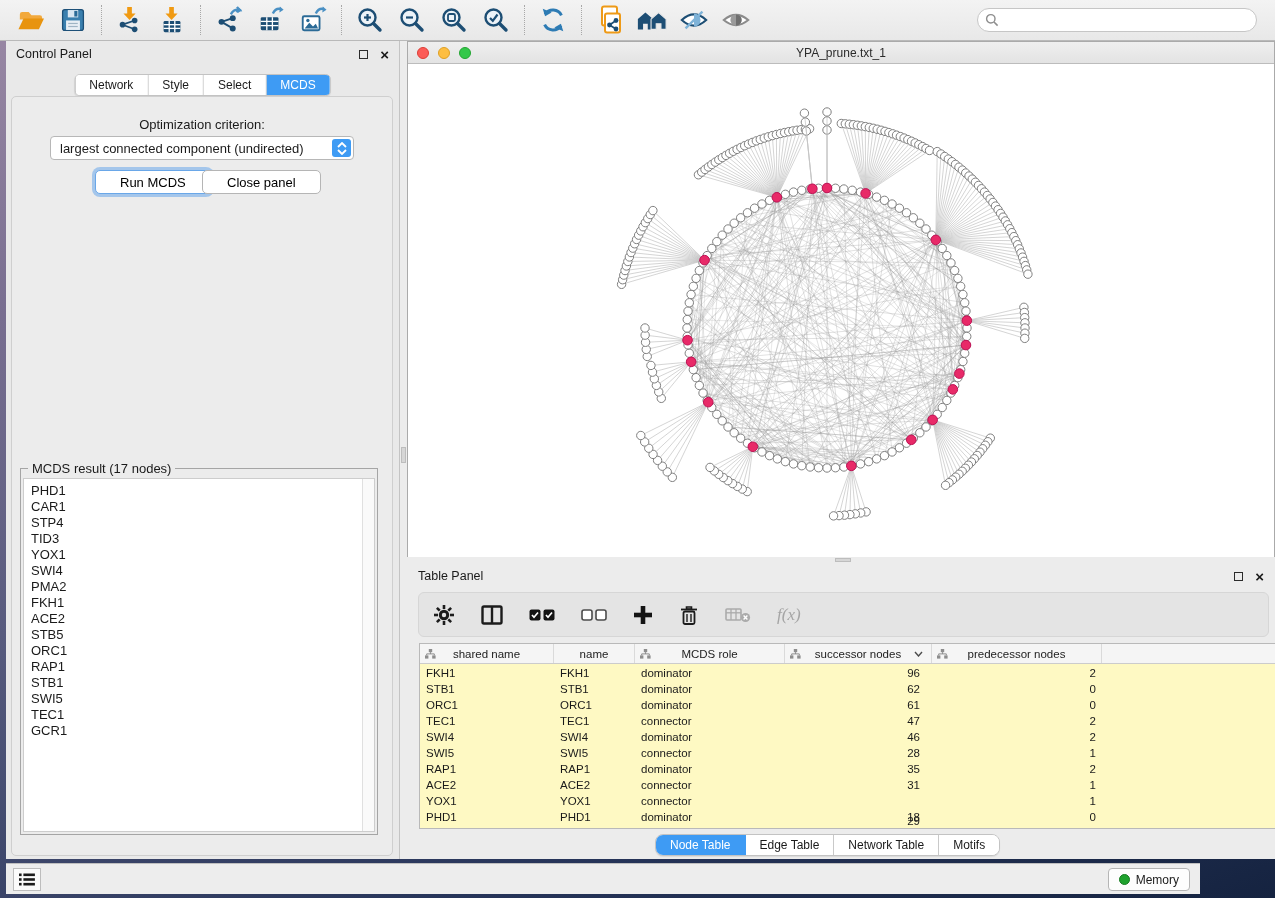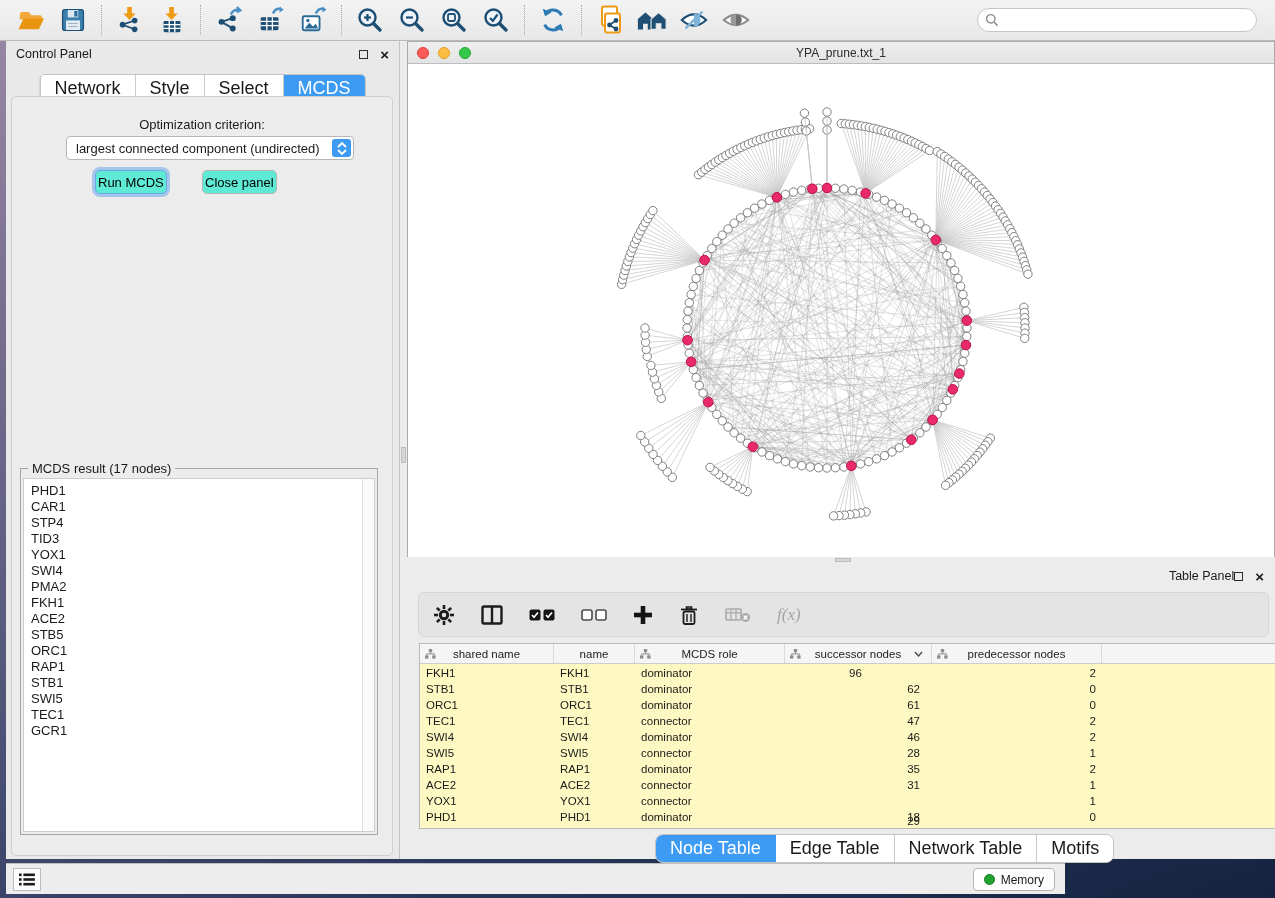--- a/index.html
+++ b/index.html
@@ -22,35 +22,35 @@
   
   .control-panel { position:absolute; left:6px; top:41px; width:394px; height:818px;
                    background:#e9e9e9; border-right:1px solid #c4c4c4; }
   .panel-titlebar { height:26px; display:flex; align-items:center; padding:0 10px; font-size:12.5px; }
   .panel-title { flex:1; }
   .float-box { width:9px; height:9px; border:1.5px solid #2b2b2b; margin-right:12px; display:inline-block; }
   .close-x { font-size:15px; font-weight:bold; line-height:9px; color:#1a1a1a; }
   .seg-bar { position:absolute; left:50%; transform:translateX(-50%); display:flex;
              background:#fff; border:1px solid #c3c3c3; border-radius:5px; overflow:hidden;
              box-shadow:0 1px 1px rgba(0,0,0,.08); }
-  .seg-tab { font-size:18px; padding:3px 14px; border-right:1px solid #c9c9c9; background:#fff; cursor:default; }
+  .seg-tab { font-size:12px; padding:3px 14px; border-right:1px solid #c9c9c9; background:#fff; cursor:default; }
   .seg-tab:last-child { border-right:none; }
   .seg-tab.active { background:#3e9bf4; color:#fff; border-right-color:#3e9bf4; }
   #cp-tabs { top:33px; }
   .cp-inner { position:absolute; left:5px; right:6px; top:55px; bottom:3px;
               background:#ececec; border:1px solid #cfcfcf; border-radius:5px; }
   .opt-label { position:absolute; top:20px; width:100%; text-align:center; font-size:13px; }
   .dropdown { position:absolute; left:38px; right:38px; top:39px; height:24px; background:#fff;
               border:1px solid #b7b7b7; border-radius:4px; font-size:13px; display:flex; align-items:center;
-              padding-left:9px;margin-left:16px; }
+              padding-left:9px; }
   .dd-stepper { position:absolute; right:2px; top:2px; bottom:2px; width:19px; background:#3e9bf4;
                 border-radius:3px; display:flex; flex-direction:column; align-items:center; justify-content:center; }
   .dd-stepper svg { display:block; }
-  .cp-btn { position:absolute; top:73px; height:24px; background:#5eead4; border:1px solid #b5b5b5;
-            border-radius:5px; font-size:13px; font-family:"Liberation Sans",sans-serif; padding:0 2px; }
+  .cp-btn { position:absolute; top:73px; height:24px; background:#ffffff; border:1px solid #b5b5b5;
+            border-radius:5px; font-size:13px; font-family:"Liberation Sans",sans-serif; padding:0 24px; }
   .cp-btn.focused { box-shadow:0 0 0 3px rgba(106,167,235,.55); border-color:#6aa7e8; }
   #run-mcds { left:83px; }
   #close-panel { left:190px; }
   .groupbox { position:absolute; left:8px; right:14px; top:371px; bottom:20px; border:1px solid #a5a5a5; }
   .groupbox-legend { position:absolute; top:-8px; left:7px; background:#ececec; padding:0 4px; font-size:13px; }
   .mcds-list { position:absolute; left:2px; right:2px; top:9px; bottom:2px; background:#fff;
                border:1px solid #cdcdcd; overflow:hidden; }
   .mcds-list ul { list-style:none; padding:4px 0 0 7px; }
   .mcds-list li { font-size:13px; line-height:16px; }
   .mcds-scroll { position:absolute; right:0; top:0; bottom:0; width:12px; background:#fafafa; border-left:1px solid #e0e0e0; }
@@ -69,41 +69,41 @@
   .traffic { position:absolute; left:9px; top:5px; display:flex; gap:9px; }
   .light { width:12px; height:12px; border-radius:50%; }
   .light.red { background:#fc5b57; border:1px solid #dd3e36; }
   .light.yellow { background:#fdbe41; border:1px solid #dfa023; }
   .light.green { background:#34c84a; border:1px solid #23a532; }
   .net-title { font-size:12px; color:#2b2b2b; }
   .net-canvas { width:866px; height:493px; display:block; background:#fff; }
 
   
   .table-panel { position:absolute; left:407px; top:563px; width:868px; height:296px; background:#ececec; }
-  .tp-titlebar { height:26px; display:flex; align-items:center; padding:0 11px; font-size:12.5px;text-align:right; }
+  .tp-titlebar { height:26px; display:flex; align-items:center; padding:0 11px; font-size:12.5px; }
   .tp-toolbar { position:absolute; left:11px; right:6px; top:29px; height:45px; background:#e4e4e4;
                 border:1px solid #d6d6d6; border-radius:6px; display:flex; align-items:center; padding:0 14px; gap:26px; }
   .tt-btn { display:flex; align-items:center; justify-content:center; }
   .fx-label { font-family:"Liberation Serif",serif; font-style:italic; font-size:17px; color:#a5a5a5; }
   .table-box { position:absolute; left:12px; top:80px; width:1016px; height:186px; background:#fef9c3; border:1px solid #b9b9b9; }
   .thead { display:flex; height:20px; border-bottom:1px solid #cccccc; background:#f5f5f5; }
   .th { position:relative; display:flex; align-items:center; justify-content:center;
         font-size:11.5px; color:#222; border-right:1px solid #dadada; }
   .th .tree { position:absolute; left:5px; top:5px; }
   .th .sort { position:absolute; right:8px; top:7px; }
   .tbody { position:absolute; left:0; top:21px; right:13px; bottom:0; overflow:hidden; }
   .tr { display:flex; height:16px; align-items:center; }
   .td { font-size:11.5px; padding:0 6px; white-space:nowrap; overflow:hidden; }
   .td.num { text-align:right; }
   .tb-scroll { position:absolute; right:0; top:21px; width:13px; bottom:0; background:#fcfcfc; border-left:1px solid #e4e4e4; }
   .tb-thumb { position:absolute; left:2px; top:2px; width:8px; height:90px; background:#b6b6b6; border-radius:4px; }
   #tp-tabs { top:271px;border-radius:8px; }
 
   
-  .status-bar { position:absolute; left:6px; top:863px; width:1059px; height:31px; background:#ededed;
+  .status-bar { position:absolute; left:6px; top:863px; width:1194px; height:31px; background:#ededed;
                 border-top:1px solid #bfbfbf; }
   .list-btn { position:absolute; left:7px; top:4px; width:28px; height:23px; background:#fbfbfb;
               border:1px solid #bdbdbd; display:flex; align-items:center; justify-content:center; }
   .memory-btn { position:absolute; right:10px; top:4px; height:23px; background:#fdfdfd; border:1px solid #b5b5b5;
                 border-radius:4px; display:flex; align-items:center; gap:6px; padding:0 10px; font-size:12px; }
   .mem-dot { width:11px; height:11px; border-radius:50%; background:#1fa22e; border:1px solid #157a20; }
 </style>
 </head>
 <body>
 
@@ -1291,21 +1291,21 @@
             </svg>
             <span>predecessor nodes</span>
           </div>
           <div class="th" style="flex: 1 1 0%;"></div>
         </div>
       <div class="tbody" id="tbody">
           <div class="tr">
             <div class="td" style="width: 134px;">FKH1</div>
             <div class="td" style="width: 81px;">FKH1</div>
             <div class="td" style="width: 150px;">dominator</div>
-            <div class="td num" style="width: 147px; padding-right: 12px; text-align: center;">96</div>
+            <div class="td num" style="width: 147px; padding-right: 12px;">96</div>
             <div class="td num" style="width: 170px;">2</div>
           </div>
           <div class="tr">
             <div class="td" style="width: 134px;">STB1</div>
             <div class="td" style="width: 81px;">STB1</div>
             <div class="td" style="width: 150px;">dominator</div>
             <div class="td num" style="width: 147px; padding-right: 12px;">62</div>
             <div class="td num" style="width: 170px;">0</div>
           </div>
           <div class="tr">

